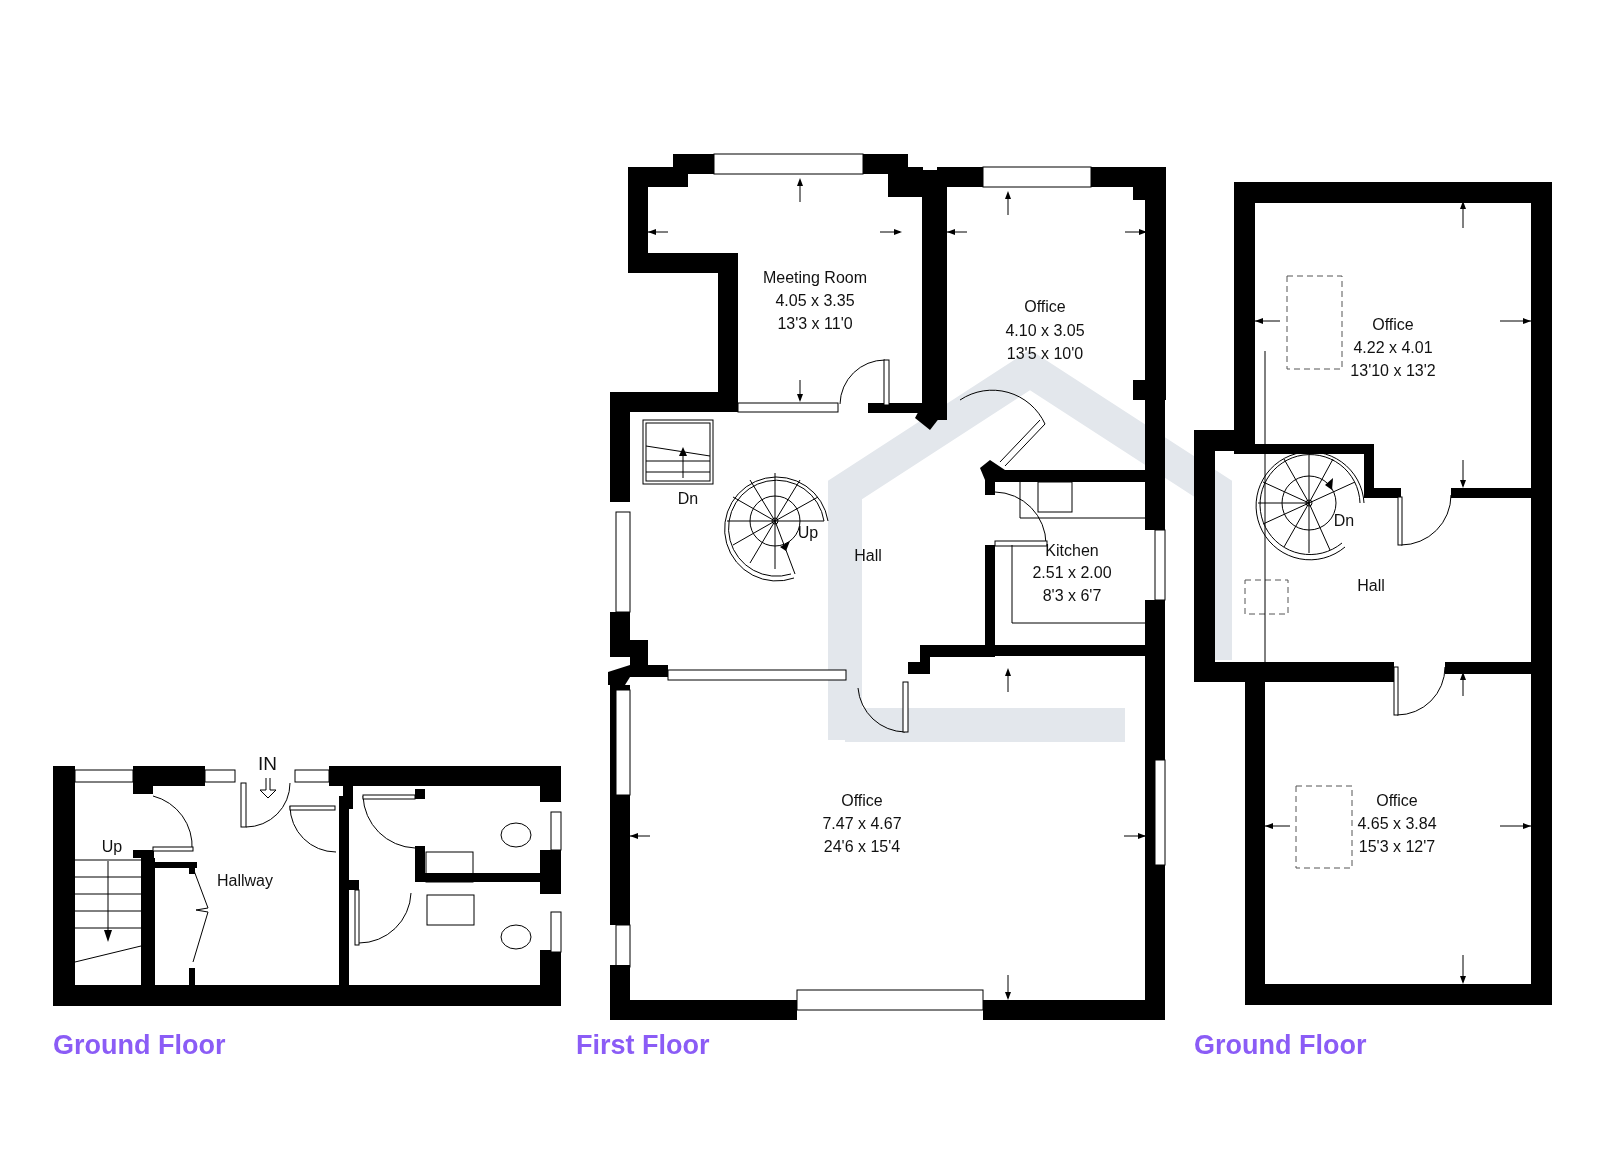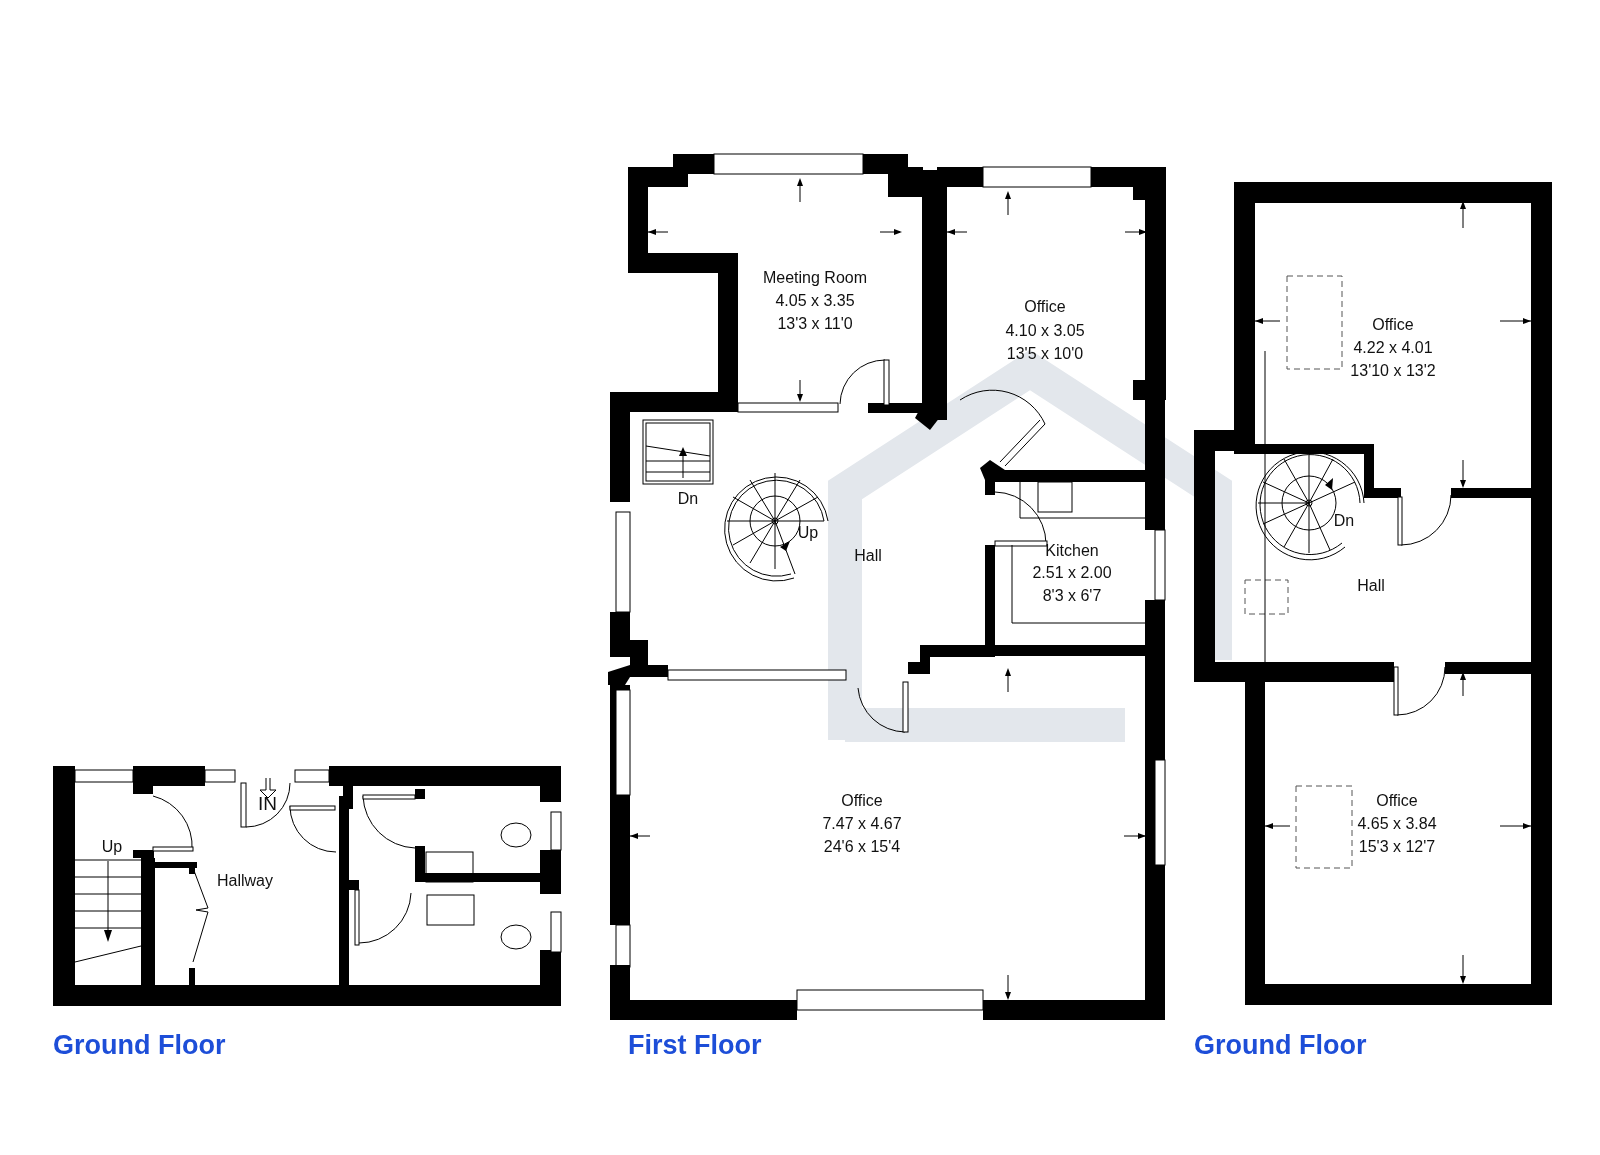--- a/index.html
+++ b/index.html
@@ -4,21 +4,21 @@
 <style>
   html, body { margin: 0; padding: 0; background: #ffffff; }
   body { width: 1600px; height: 1155px; position: relative; overflow: hidden; font-family: "Liberation Sans", sans-serif; }
   svg.plan { position: absolute; left: 0; top: 0; }
   .wall { fill: #000000; }
   .win { fill: #ffffff; stroke: #000000; stroke-width: 1; }
   .thin { fill: none; stroke: #000000; stroke-width: 1; }
   .dash { fill: none; stroke: #555555; stroke-width: 1; stroke-dasharray: 6 4; }
   .wm { fill: none; stroke: #e3e7ec; stroke-width: 34; stroke-linejoin: miter; }
   .room-text { font-family: "Liberation Sans", sans-serif; font-size: 16px; fill: #111111; text-anchor: middle; }
-  .floor-label { position: absolute; font-family: "Liberation Sans", sans-serif; font-weight: bold; font-size: 27px; color: #1d4ed8; }
+  .floor-label { position: absolute; font-family: "Liberation Sans", sans-serif; font-weight: bold; font-size: 27px; color: #8b5cf6; }
   .in-label { position: absolute; font-family: "Liberation Sans", sans-serif; font-size: 19px; color: #111111; }
 </style>
 </head>
 <body>
 
 <svg class="plan" width="1600" height="1155" viewBox="0 0 1600 1155">
 
   <g>
     <polyline class="wm" points="845,740 845,490 1030,370 1215,490 1215,660"></polyline>
     <polyline class="wm" points="845,725 1125,725"></polyline>
@@ -306,17 +306,17 @@
     <text class="room-text" x="1371" y="591"><tspan>Hall</tspan></text>
 
     <text class="room-text" x="1397" y="806"><tspan>Office</tspan></text>
     <text class="room-text" x="1397" y="829"><tspan>4.65 x 3.84</tspan></text>
     <text class="room-text" x="1397" y="852"><tspan>15'3 x 12'7</tspan></text>
 
     <text class="room-text" x="1344" y="526"><tspan>Dn</tspan></text>
   </g>
 </svg>
 
-<div class="in-label" style="left:258px; top:753px;margin-top:40px;">IN</div>
+<div class="in-label" style="left:258px; top:753px;">IN</div>
 
 <div class="floor-label" style="left:53px; top:1030px;">Ground Floor</div>
-<div class="floor-label" style="left:628px; top:1030px;">First Floor</div>
+<div class="floor-label" style="left:576px; top:1030px;">First Floor</div>
 <div class="floor-label" style="left:1194px; top:1030px;">Ground Floor</div>
 
 </body></html>

